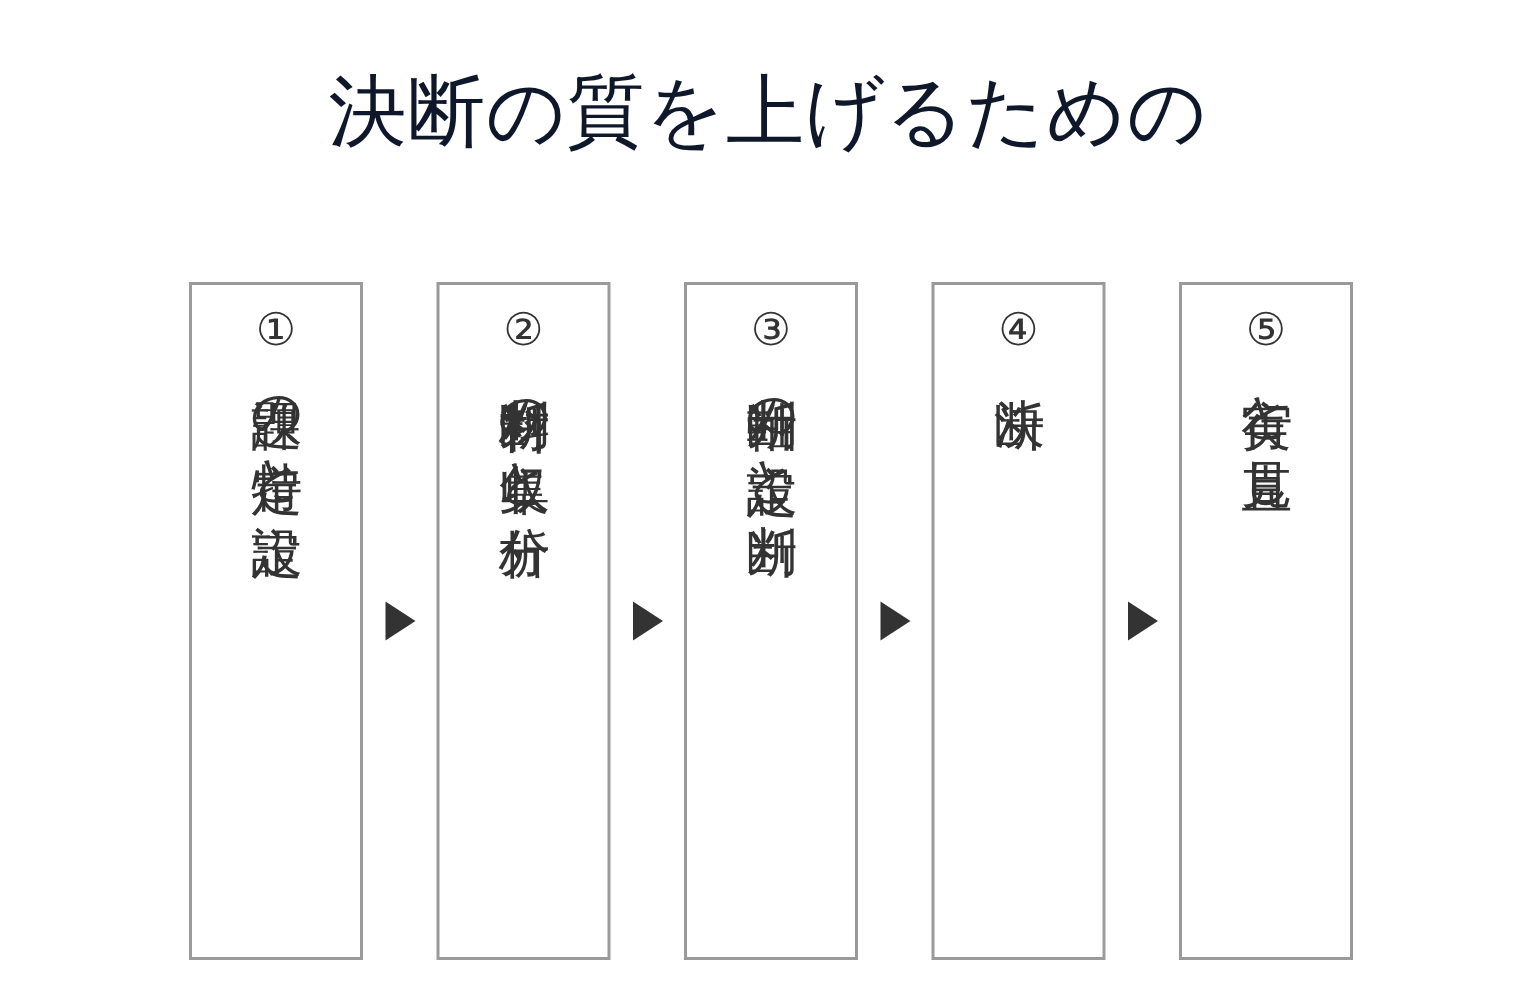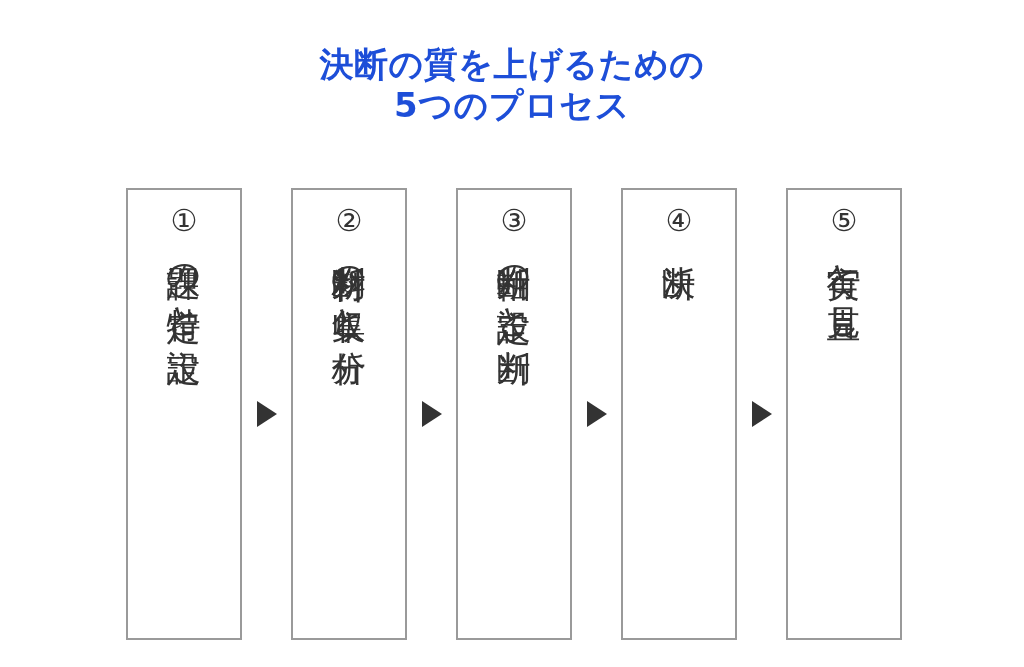--- a/index.html
+++ b/index.html
@@ -26,24 +26,24 @@
   .title-block {
     position: absolute;
     left: 0;
     top: 44px;
     width: 1024px;
     text-align: center;
     line-height: 1.22;
   }
   .title-line {
     display: block;
-    font-size: 34px;
-    font-weight: 700;
+    font-size: 52px;
+    font-weight: 400;
     letter-spacing: 0.5px;
-    color: #1d4ed8;
+    color: #0f172a;
     white-space: nowrap;
   }
 
   
   .flow {
     position: absolute;
     left: 126px;
     top: 188px;
     width: 776px;
     height: 452px;
@@ -102,21 +102,20 @@
     border-left: 20px solid #333333;
   }
 </style>
 </head>
 <body>
 
 <div id="canvas">
 
   <div class="title-block">
     <span class="title-line">決断の質を上げるための</span>
-    <span class="title-line">5つのプロセス</span>
   </div>
 
   <div class="flow">
 
     <div class="step-box">
       <div class="step-num">①</div>
       <div class="step-label">課題の特定と設定</div>
     </div>
 
     <div class="arrow">

